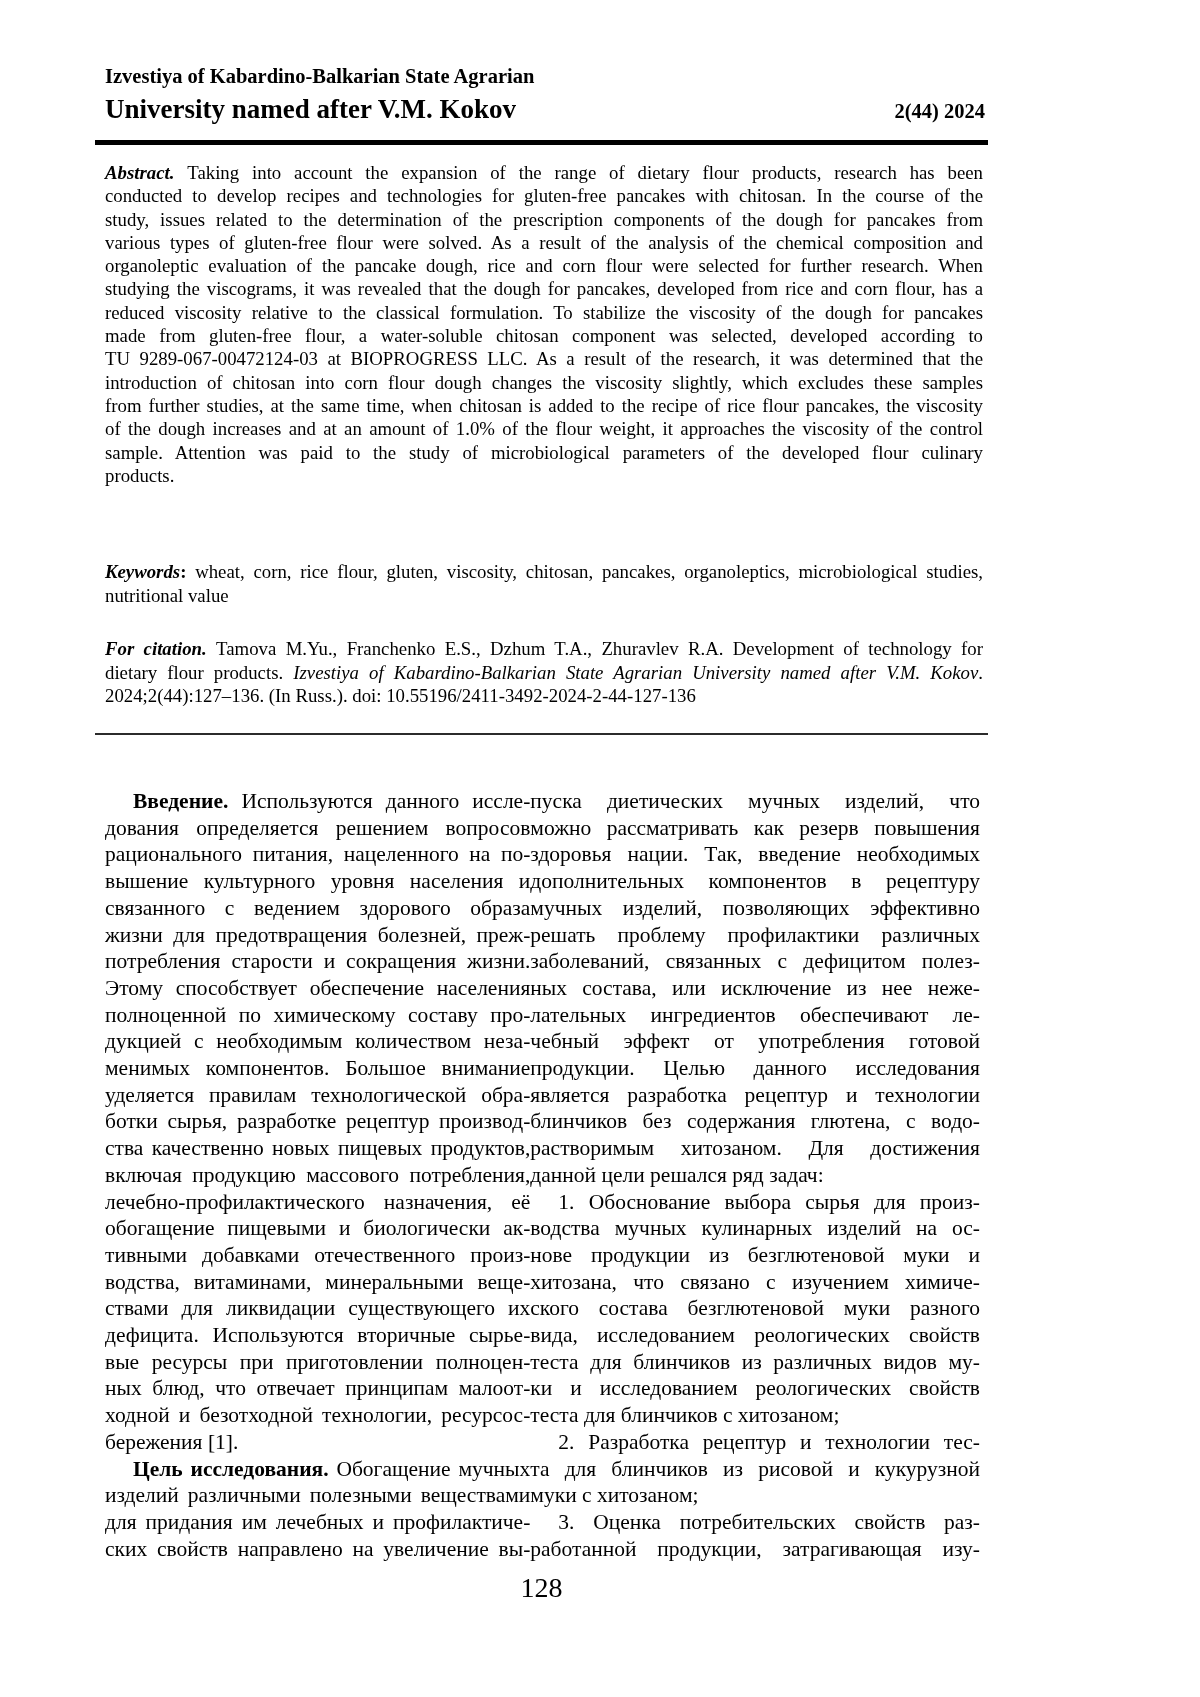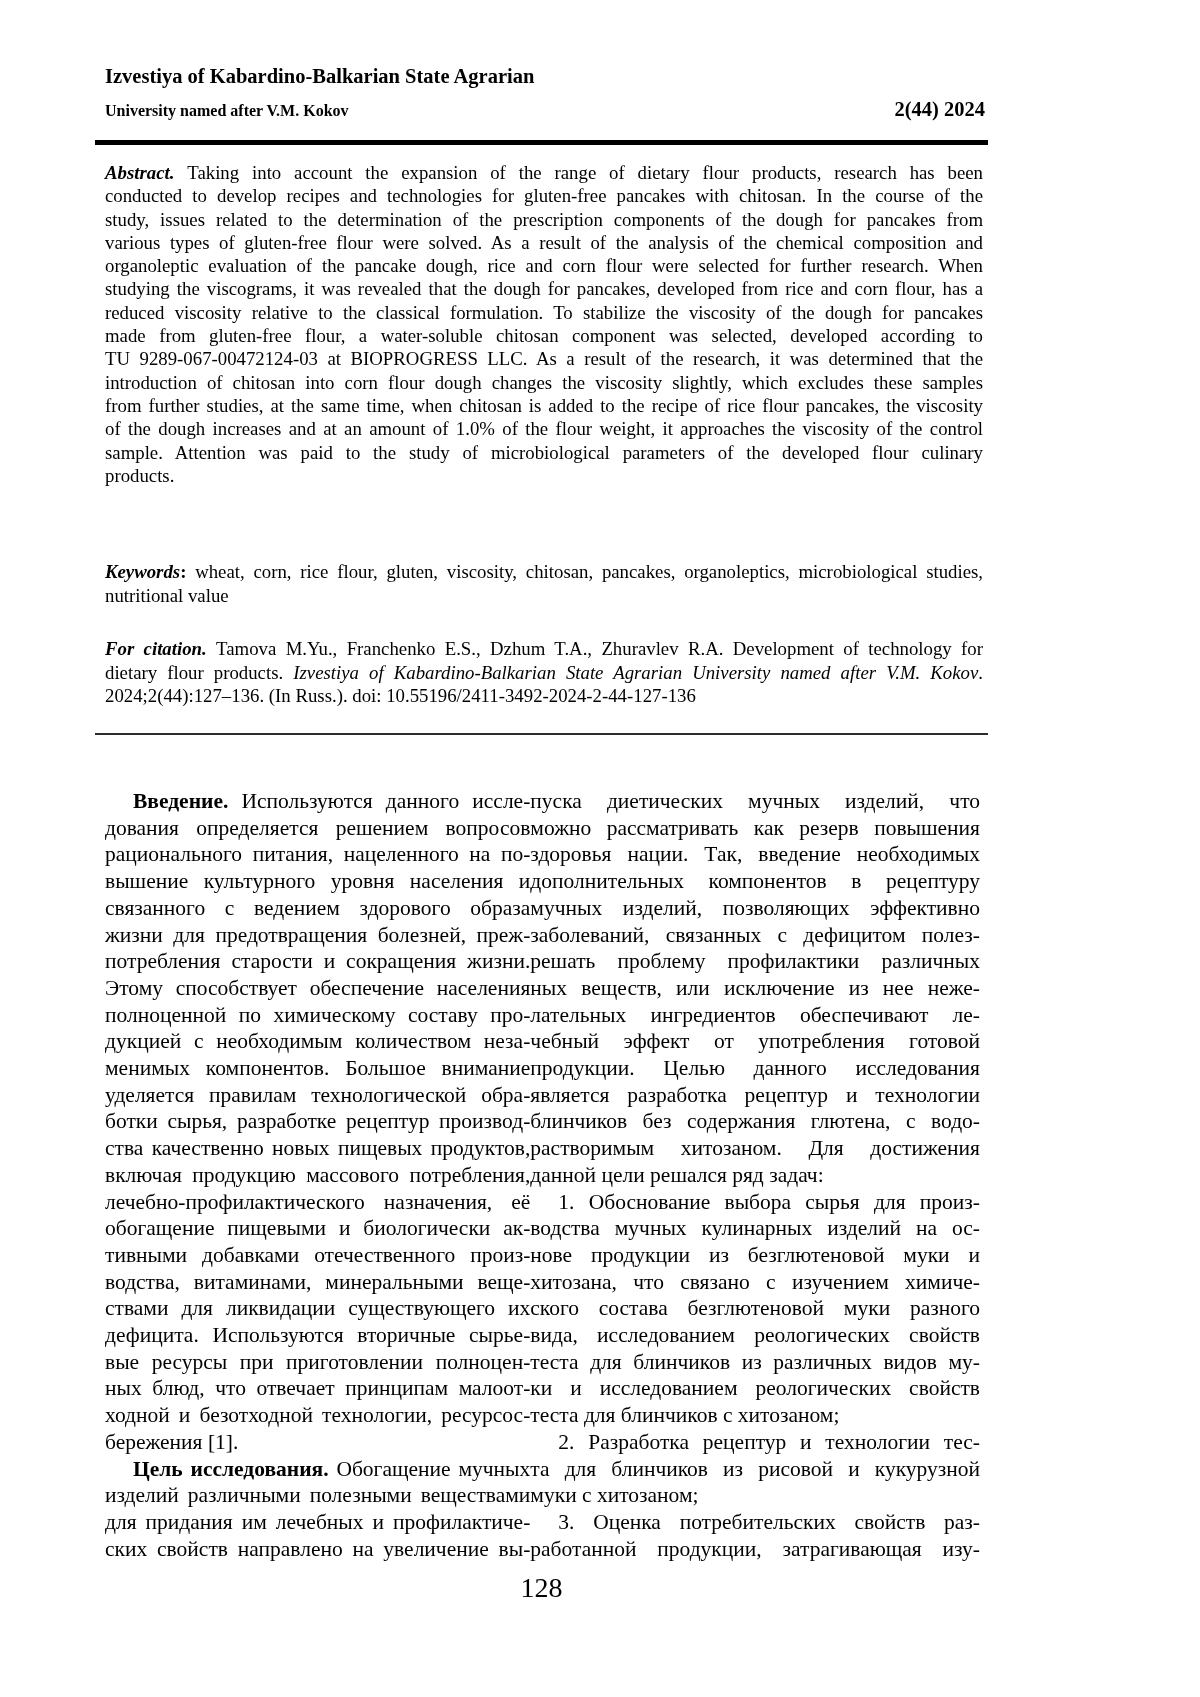--- a/index.html
+++ b/index.html
@@ -9,21 +9,21 @@
     height: 1697px;
     background: #ffffff;
     font-family: "Liberation Serif", "DejaVu Serif", serif;
     color: #000000;
     overflow: hidden;
   }
   
   .header-block { position:absolute; left:105px; right:98px; top:60px; }
   .header-line1 { font-weight:bold; font-size:20.5px; line-height:33px; }
   .header-line2-row { display:flex; justify-content:space-between; align-items:baseline; }
-  .header-line2 { font-weight:bold; font-size:16px; line-height:33px; }
+  .header-line2 { font-weight:bold; font-size:27px; line-height:33px; }
   .issue { font-weight:bold; font-size:20.5px; line-height:33px; }
   .rule-thick { position:absolute; left:95px; right:95px; top:140px; height:5px; background:#000; }
   .rule-thin  { position:absolute; left:95px; right:95px; top:733px; height:2px; background:#2b2b2b; }
 
   
   .abstract-block  { position:absolute; left:105px; right:100px; top:161px; font-size:18.8px; line-height:23.3px; }
   .keywords-block  { position:absolute; left:105px; right:100px; top:560px; font-size:18.8px; line-height:23.5px; }
   .citation-block  { position:absolute; left:105px; right:100px; top:637px; font-size:18.8px; line-height:23.5px; }
 
   
@@ -135,23 +135,23 @@
           <div class="tline"><span class="seg-r">ских свойств направлено на увеличение вы-</span></div>
         </div>
       </div>
     <div class="col col-right">
         <div class="para flush-last">
           <div class="tline"><span class="seg-r">пуска диетических мучных изделий, что</span></div>
           <div class="tline"><span class="seg-r">можно рассматривать как резерв повышения</span></div>
           <div class="tline"><span class="seg-r">здоровья нации. Так, введение необходимых</span></div>
           <div class="tline"><span class="seg-r">дополнительных компонентов в рецептуру</span></div>
           <div class="tline"><span class="seg-r">мучных изделий, позволяющих эффективно</span></div>
+          <div class="tline"><span class="seg-r">решать проблему профилактики различных</span></div>
           <div class="tline"><span class="seg-r">заболеваний, связанных с дефицитом полез-</span></div>
-          <div class="tline"><span class="seg-r">решать проблему профилактики различных</span></div>
-          <div class="tline"><span class="seg-r">ных веществ, или исключение из нее неже-</span></div>
+          <div class="tline"><span class="seg-r">ных состава, или исключение из нее неже-</span></div>
           <div class="tline"><span class="seg-r">лательных ингредиентов обеспечивают ле-</span></div>
           <div class="tline"><span class="seg-r">чебный эффект от употребления готовой</span></div>
           <div class="tline"><span class="seg-r">продукции. Целью данного исследования</span></div>
           <div class="tline"><span class="seg-r">является разработка рецептур и технологии</span></div>
           <div class="tline"><span class="seg-r">блинчиков без содержания глютена, с водо-</span></div>
           <div class="tline"><span class="seg-r">растворимым хитозаном. Для достижения</span></div>
           <div class="tline"><span class="seg-r">данной цели решался ряд задач:</span></div>
         </div>
         <div class="para indent flush-last">
           <div class="tline"><span class="seg-r">1. Обоснование выбора сырья для произ-</span></div>

